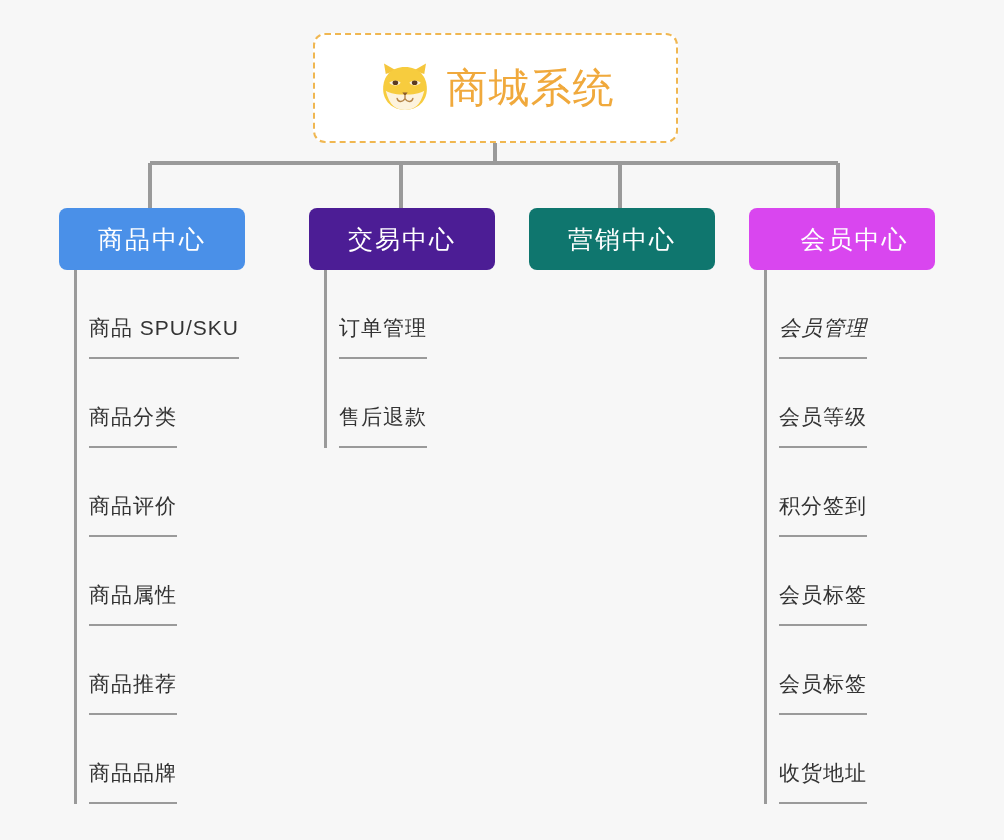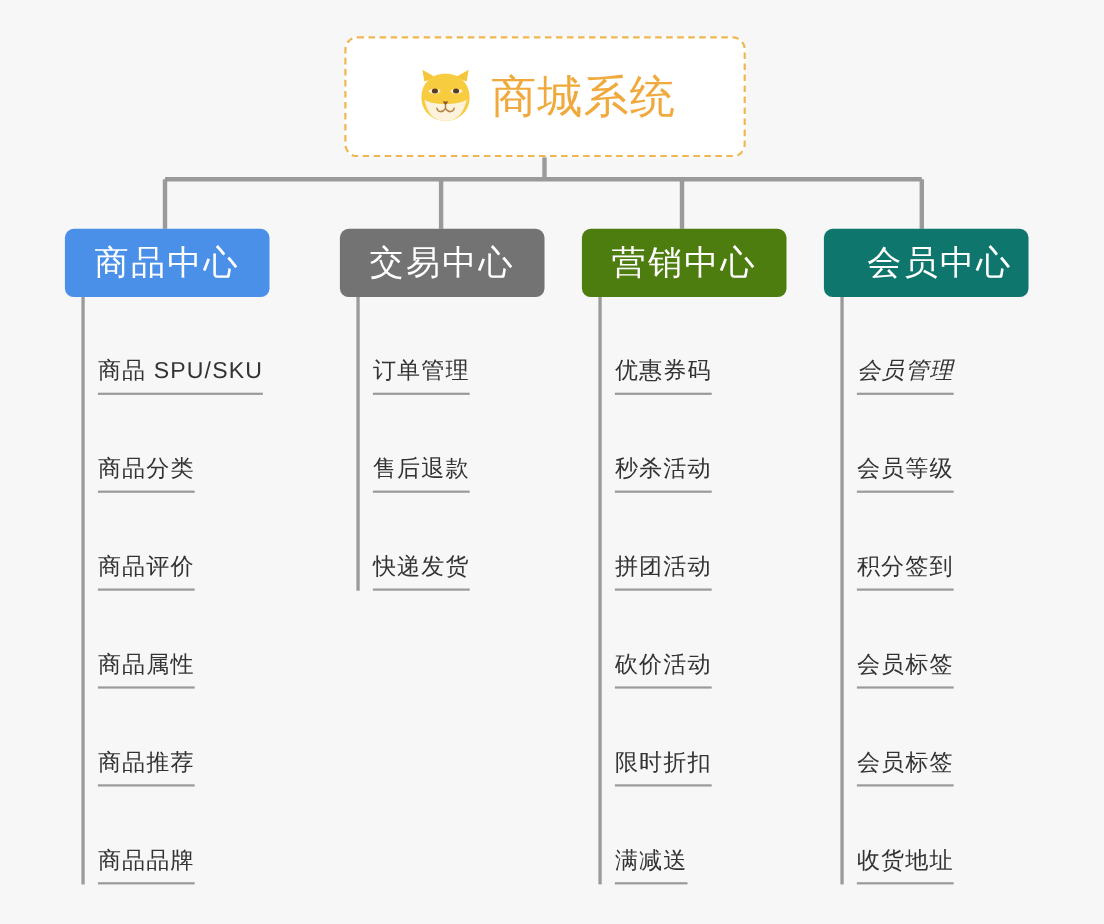--- a/index.html
+++ b/index.html
@@ -78,21 +78,21 @@
   .col-3 { left: 749px; }
 
   .cat-card {
     width: 186px;
     height: 62px;
     border-radius: 8px;
     display: flex;
     align-items: center;
     justify-content: center;
     color: #ffffff;
-    font-size: 31px;
+    font-size: 25px;
     letter-spacing: 2px;
     box-sizing: border-box;
   }
 
   .items {
     position: relative;
     margin-top: 0;
     padding-top: 0;
   }
   .item {
@@ -100,21 +100,21 @@
     height: 89px;
     display: flex;
     align-items: flex-end;
     padding-left: 30px;
     box-sizing: border-box;
   }
   .item-label {
     font-size: 21px;
     color: #333333;
     line-height: 1;
-    padding-bottom: 9px;
+    padding-bottom: 19px;
     border-bottom: 2px solid #14b8a6;
     white-space: nowrap;
     letter-spacing: 1px;
   }
   .spine {
     position: absolute;
     left: 15px;
     top: 0;
     bottom: 0;
     width: 3px;
@@ -185,71 +185,47 @@
       <div class="item">
           <span class="item-label" style="border-bottom-color: rgb(154, 154, 154);">商品推荐</span>
         </div>
       <div class="item">
           <span class="item-label" style="border-bottom-color: rgb(154, 154, 154);">商品品牌</span>
         </div>
     </div>
   </div>
 
   <div class="column col-1">
-    <div class="cat-card" style="background: #737373;">
+    <div class="cat-card" style="background: #4c1d95;">
       <span>交易中心</span>
     </div>
     <div class="items">
       <div class="spine" style="background: rgb(154, 154, 154);"></div>
       <div class="item">
           <span class="item-label" style="border-bottom-color: rgb(154, 154, 154);">订单管理</span>
         </div>
       <div class="item">
           <span class="item-label" style="border-bottom-color: rgb(154, 154, 154);">售后退款</span>
         </div>
-      <div class="item">
-          <span class="item-label" style="border-bottom-color: rgb(154, 154, 154);">快递发货</span>
-        </div>
     </div>
   </div>
 
   <div class="column col-2">
-    <div class="cat-card" style="background: #4d7c0f; text-align: center;">
+    <div class="cat-card" style="background: #0f766e; text-align: center;">
       <span>营销中心</span>
+    </div>
+  </div>
+
+  <div class="column col-3">
+    <div class="cat-card" style="background: #d946ef; padding-left: 25px;">
+      <span>会员中心</span>
     </div>
     <div class="items">
       <div class="spine" style="background: rgb(154, 154, 154);"></div>
       <div class="item">
-          <span class="item-label" style="border-bottom-color: rgb(154, 154, 154);">优惠券码</span>
-        </div>
-      <div class="item">
-          <span class="item-label" style="border-bottom-color: rgb(154, 154, 154);">秒杀活动</span>
-        </div>
-      <div class="item">
-          <span class="item-label" style="border-bottom-color: rgb(154, 154, 154);">拼团活动</span>
-        </div>
-      <div class="item">
-          <span class="item-label" style="border-bottom-color: rgb(154, 154, 154);">砍价活动</span>
-        </div>
-      <div class="item">
-          <span class="item-label" style="border-bottom-color: rgb(154, 154, 154);">限时折扣</span>
-        </div>
-      <div class="item">
-          <span class="item-label" style="border-bottom-color: rgb(154, 154, 154);">满减送</span>
-        </div>
-    </div>
-  </div>
-
-  <div class="column col-3">
-    <div class="cat-card" style="background: #0f766e; padding-left: 25px;">
-      <span>会员中心</span>
-    </div>
-    <div class="items">
-      <div class="spine" style="background: rgb(154, 154, 154);"></div>
-      <div class="item">
           <span class="item-label" style="border-bottom-color: rgb(154, 154, 154); font-style: italic;">会员管理</span>
         </div>
       <div class="item">
           <span class="item-label" style="border-bottom-color: rgb(154, 154, 154);">会员等级</span>
         </div>
       <div class="item">
           <span class="item-label" style="border-bottom-color: rgb(154, 154, 154);">积分签到</span>
         </div>
       <div class="item">
           <span class="item-label" style="border-bottom-color: rgb(154, 154, 154);">会员标签</span>

